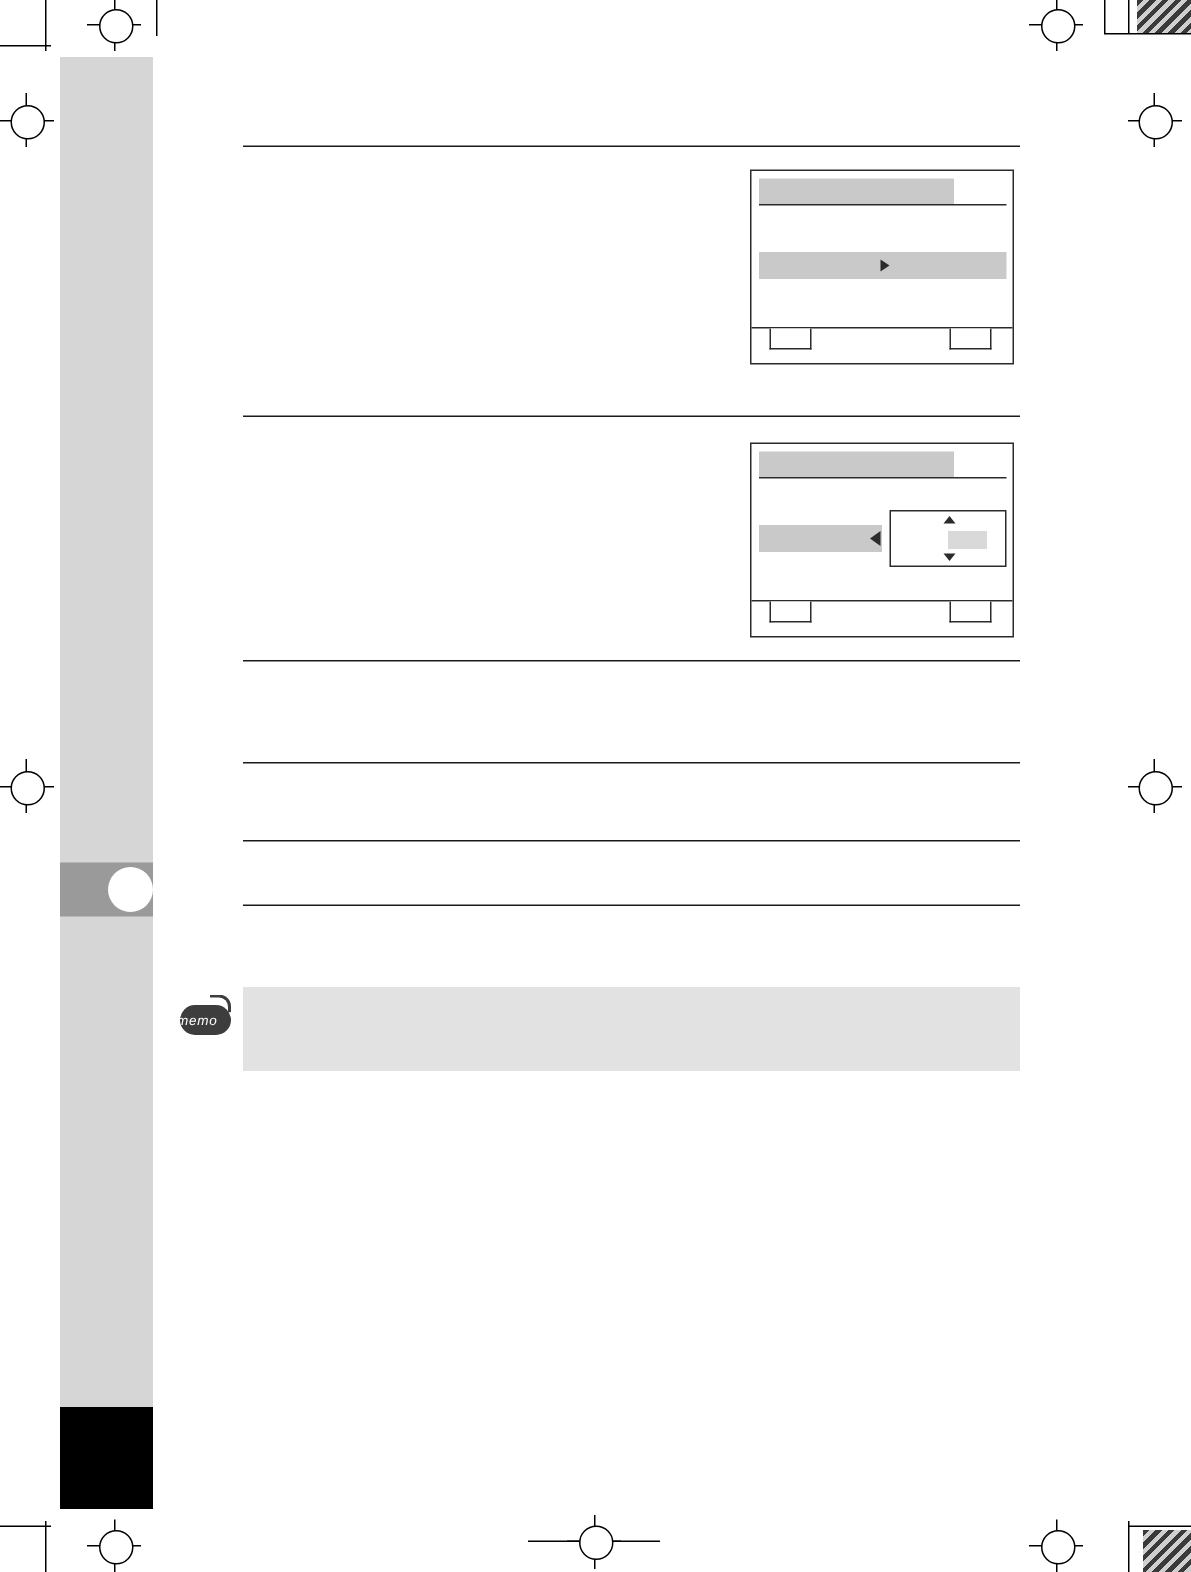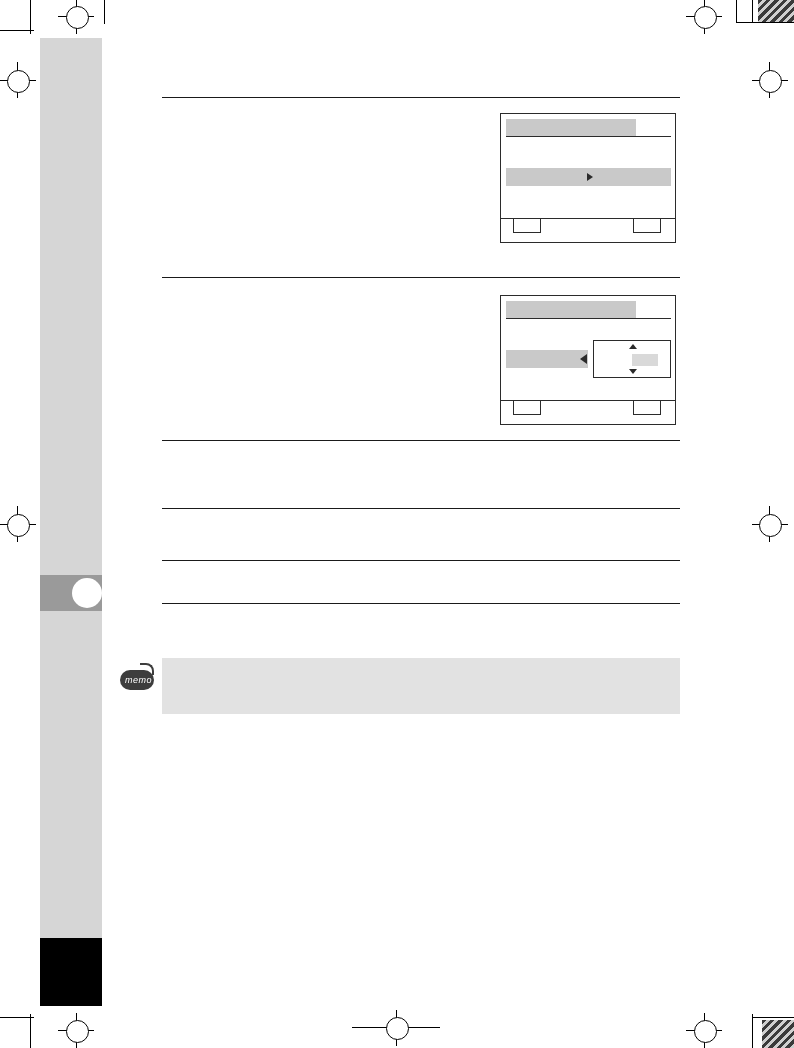--- a/index.html
+++ b/index.html
@@ -197,21 +197,21 @@
     border-radius: 10px;
     background: #3d3d3d;
   }
   .memo-badge .pill-text {
     position: absolute;
     left: 0;
     top: 0;
     width: 34px;
     height: 20px;
     line-height: 20px;
-    text-align: right;
+    text-align: left;
     color: #ffffff;
     font-size: 9px;
     font-style: italic;
     letter-spacing: .5px;
   }
   .memo-badge .tail {
     position: absolute;
     left: 22px;
     top: 1px;
     width: 12px;

